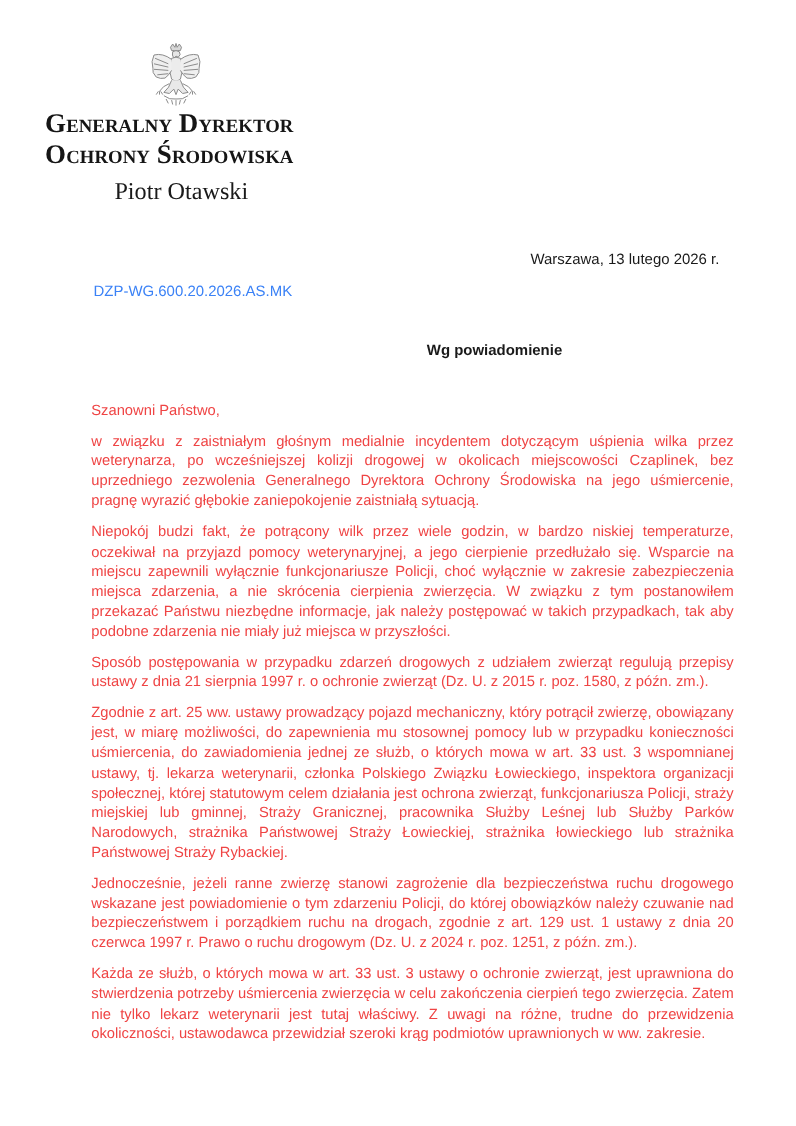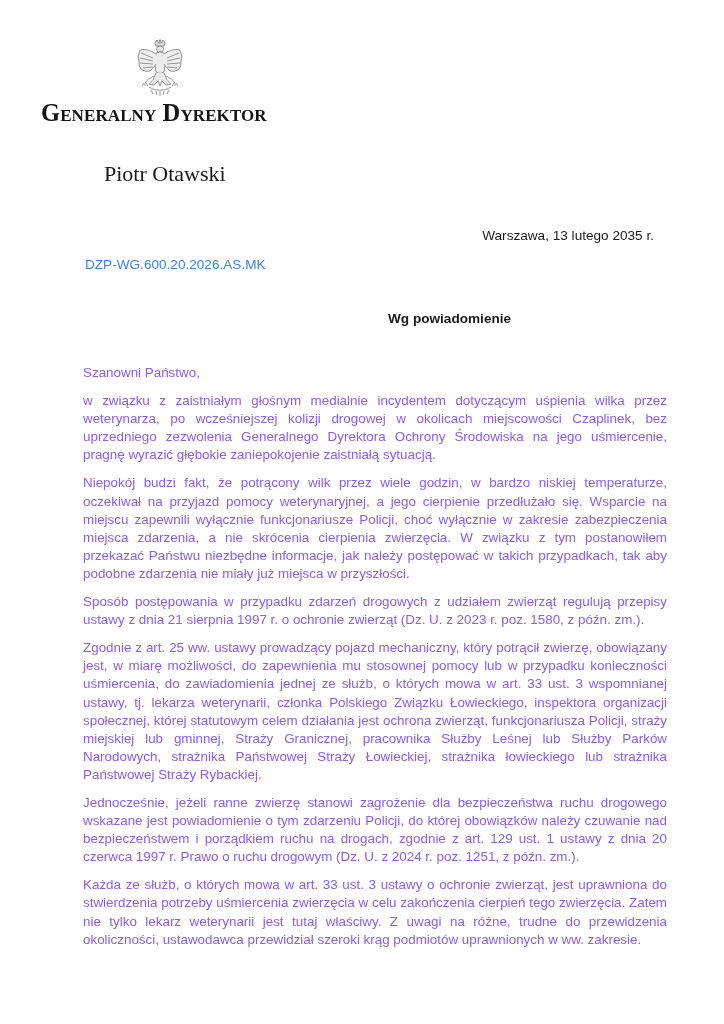--- a/index.html
+++ b/index.html
@@ -81,21 +81,21 @@
       white-space: nowrap;
     }
     .body-text {
       position: absolute;
       left: 83px;
       top: 364px;
       width: 584px;
       font-family: "Liberation Sans", "DejaVu Sans", sans-serif;
       font-size: 13.4px;
       line-height: 18.1px;
-      color: #8b5cf6;
+      color: #ef4444;
     }
     .salutation {
       margin: 0 0 10px 0;
     }
     .para {
       margin: 0 0 10px 0;
       text-align: justify;
       text-justify: inter-word;
     }
   </style>
@@ -124,33 +124,34 @@
       <path d="M20 38 Q14 40 11 45 M32 38 Q38 40 41 45"></path>
       <path d="M10 45 L8 48 M11 45 L11 48 M12 45 L14 48 M42 45 L44 48 M41 45 L41 48 M40 45 L38 48"></path>
 
       <path d="M15 49 Q20 53 26 52 Q32 53 37 49"></path>
       <path d="M17 52 L19 56 M22 53 L23 57 M26 53 L26 58 M30 53 L29 57 M35 52 L33 56"></path>
     </g>
   </svg>
 
   <div class="org-name">
     <span class="line">Generalny Dyrektor</span>
+    <span class="line">Ochrony Środowiska</span>
   </div>
 
   <div class="person-name">Piotr Otawski</div>
 
-  <div class="place-date">Warszawa, 13 lutego 2035 r.</div>
+  <div class="place-date">Warszawa, 13 lutego 2026 r.</div>
 
   <div class="ref-number">DZP-WG.600.20.2026.AS.MK</div>
 
   <div class="recipient">Wg powiadomienie</div>
 
   <div class="body-text">
     <p class="salutation">Szanowni Państwo,</p>
     <p class="para">w związku z zaistniałym głośnym medialnie incydentem dotyczącym uśpienia wilka przez weterynarza, po wcześniejszej kolizji drogowej w okolicach miejscowości Czaplinek, bez uprzedniego zezwolenia Generalnego Dyrektora Ochrony Środowiska na jego uśmiercenie, pragnę wyrazić głębokie zaniepokojenie zaistniałą sytuacją.</p>
     <p class="para">Niepokój budzi fakt, że potrącony wilk przez wiele godzin, w bardzo niskiej temperaturze, oczekiwał na przyjazd pomocy weterynaryjnej, a jego cierpienie przedłużało się. Wsparcie na miejscu zapewnili wyłącznie funkcjonariusze Policji, choć wyłącznie w zakresie zabezpieczenia miejsca zdarzenia, a nie skrócenia cierpienia zwierzęcia. W związku z tym postanowiłem przekazać Państwu niezbędne informacje, jak należy postępować w takich przypadkach, tak aby podobne zdarzenia nie miały już miejsca w przyszłości.</p>
-    <p class="para">Sposób postępowania w przypadku zdarzeń drogowych z udziałem zwierząt regulują przepisy ustawy z dnia 21 sierpnia 1997 r. o ochronie zwierząt (Dz. U. z 2023 r. poz. 1580, z późn. zm.).</p>
+    <p class="para">Sposób postępowania w przypadku zdarzeń drogowych z udziałem zwierząt regulują przepisy ustawy z dnia 21 sierpnia 1997 r. o ochronie zwierząt (Dz. U. z 2015 r. poz. 1580, z późn. zm.).</p>
     <p class="para">Zgodnie z art. 25 ww. ustawy prowadzący pojazd mechaniczny, który potrącił zwierzę, obowiązany jest, w miarę możliwości, do zapewnienia mu stosownej pomocy lub w przypadku konieczności uśmiercenia, do zawiadomienia jednej ze służb, o których mowa w art. 33 ust. 3 wspomnianej ustawy, tj. lekarza weterynarii, członka Polskiego Związku Łowieckiego, inspektora organizacji społecznej, której statutowym celem działania jest ochrona zwierząt, funkcjonariusza Policji, straży miejskiej lub gminnej, Straży Granicznej, pracownika Służby Leśnej lub Służby Parków Narodowych, strażnika Państwowej Straży Łowieckiej, strażnika łowieckiego lub strażnika Państwowej Straży Rybackiej.</p>
     <p class="para">Jednocześnie, jeżeli ranne zwierzę stanowi zagrożenie dla bezpieczeństwa ruchu drogowego wskazane jest powiadomienie o tym zdarzeniu Policji, do której obowiązków należy czuwanie nad bezpieczeństwem i porządkiem ruchu na drogach, zgodnie z art. 129 ust. 1 ustawy z dnia 20 czerwca 1997 r. Prawo o ruchu drogowym (Dz. U. z 2024 r. poz. 1251, z późn. zm.).</p>
     <p class="para">Każda ze służb, o których mowa w art. 33 ust. 3 ustawy o ochronie zwierząt,  jest uprawniona do stwierdzenia potrzeby uśmiercenia zwierzęcia w celu zakończenia cierpień tego zwierzęcia. Zatem nie tylko lekarz weterynarii jest tutaj właściwy. Z uwagi na różne, trudne do przewidzenia okoliczności, ustawodawca przewidział szeroki krąg podmiotów uprawnionych w ww. zakresie.</p>
   </div>
 
 </div>
 
 </body></html>

